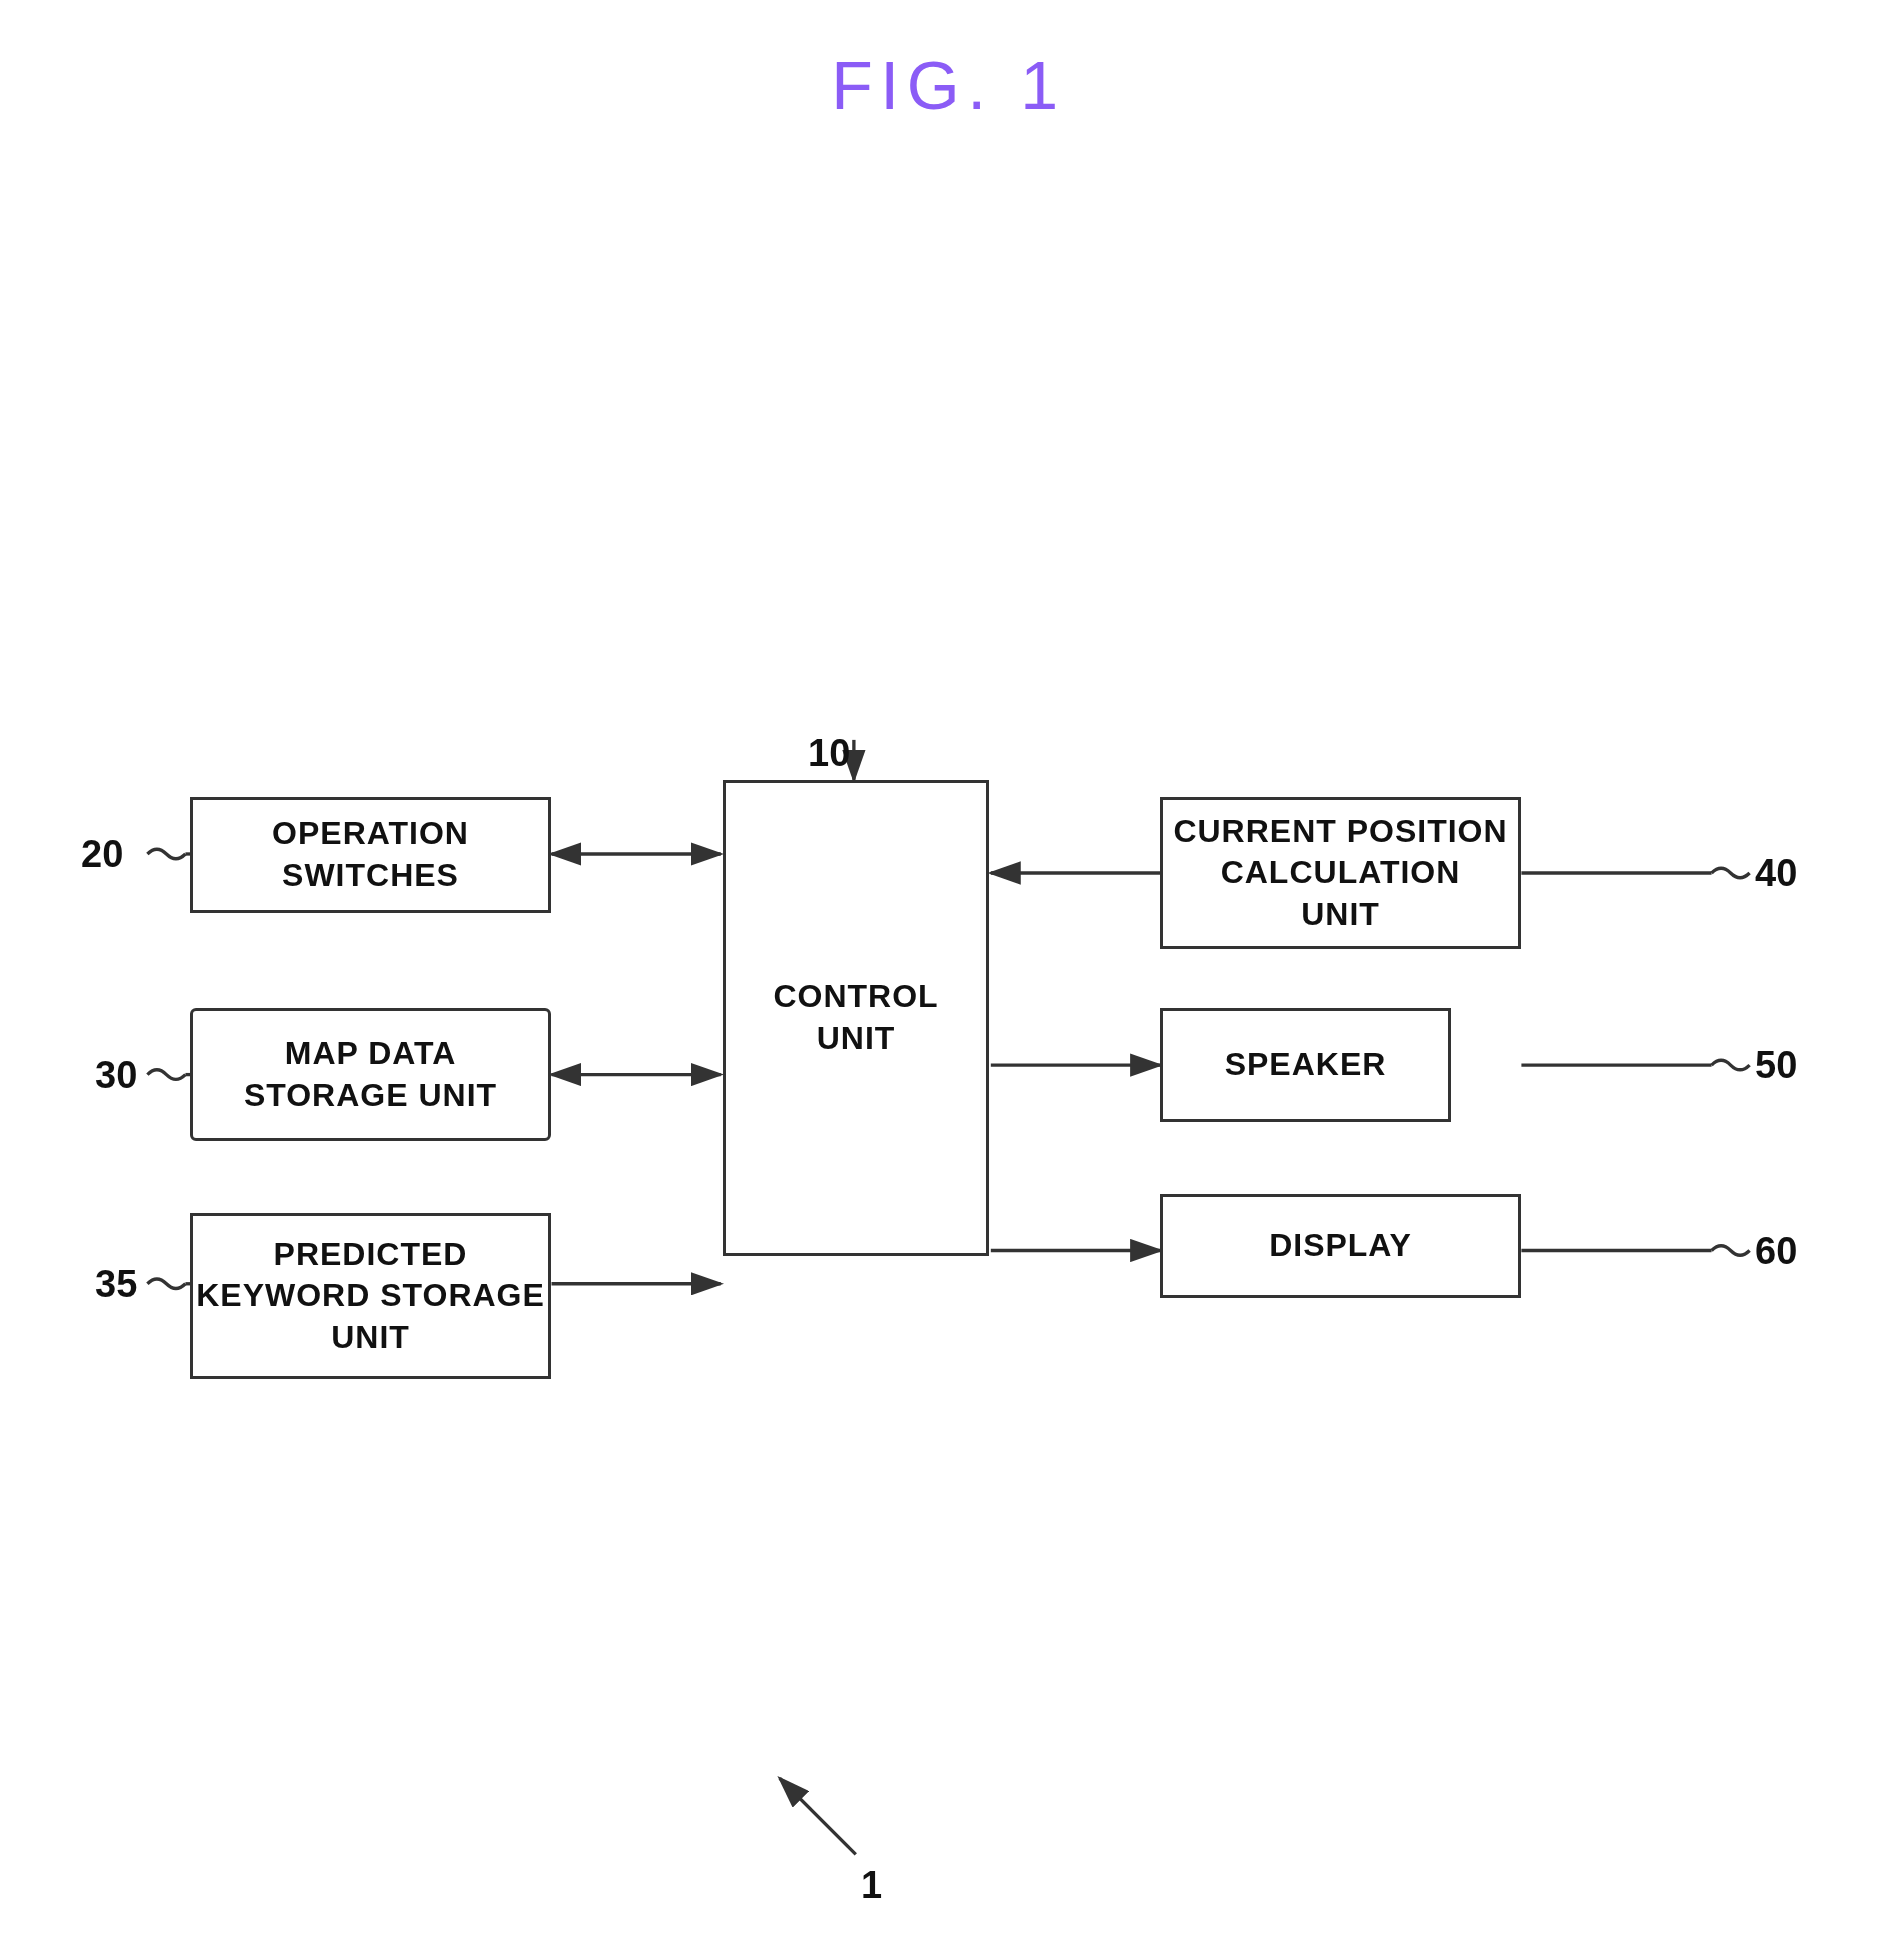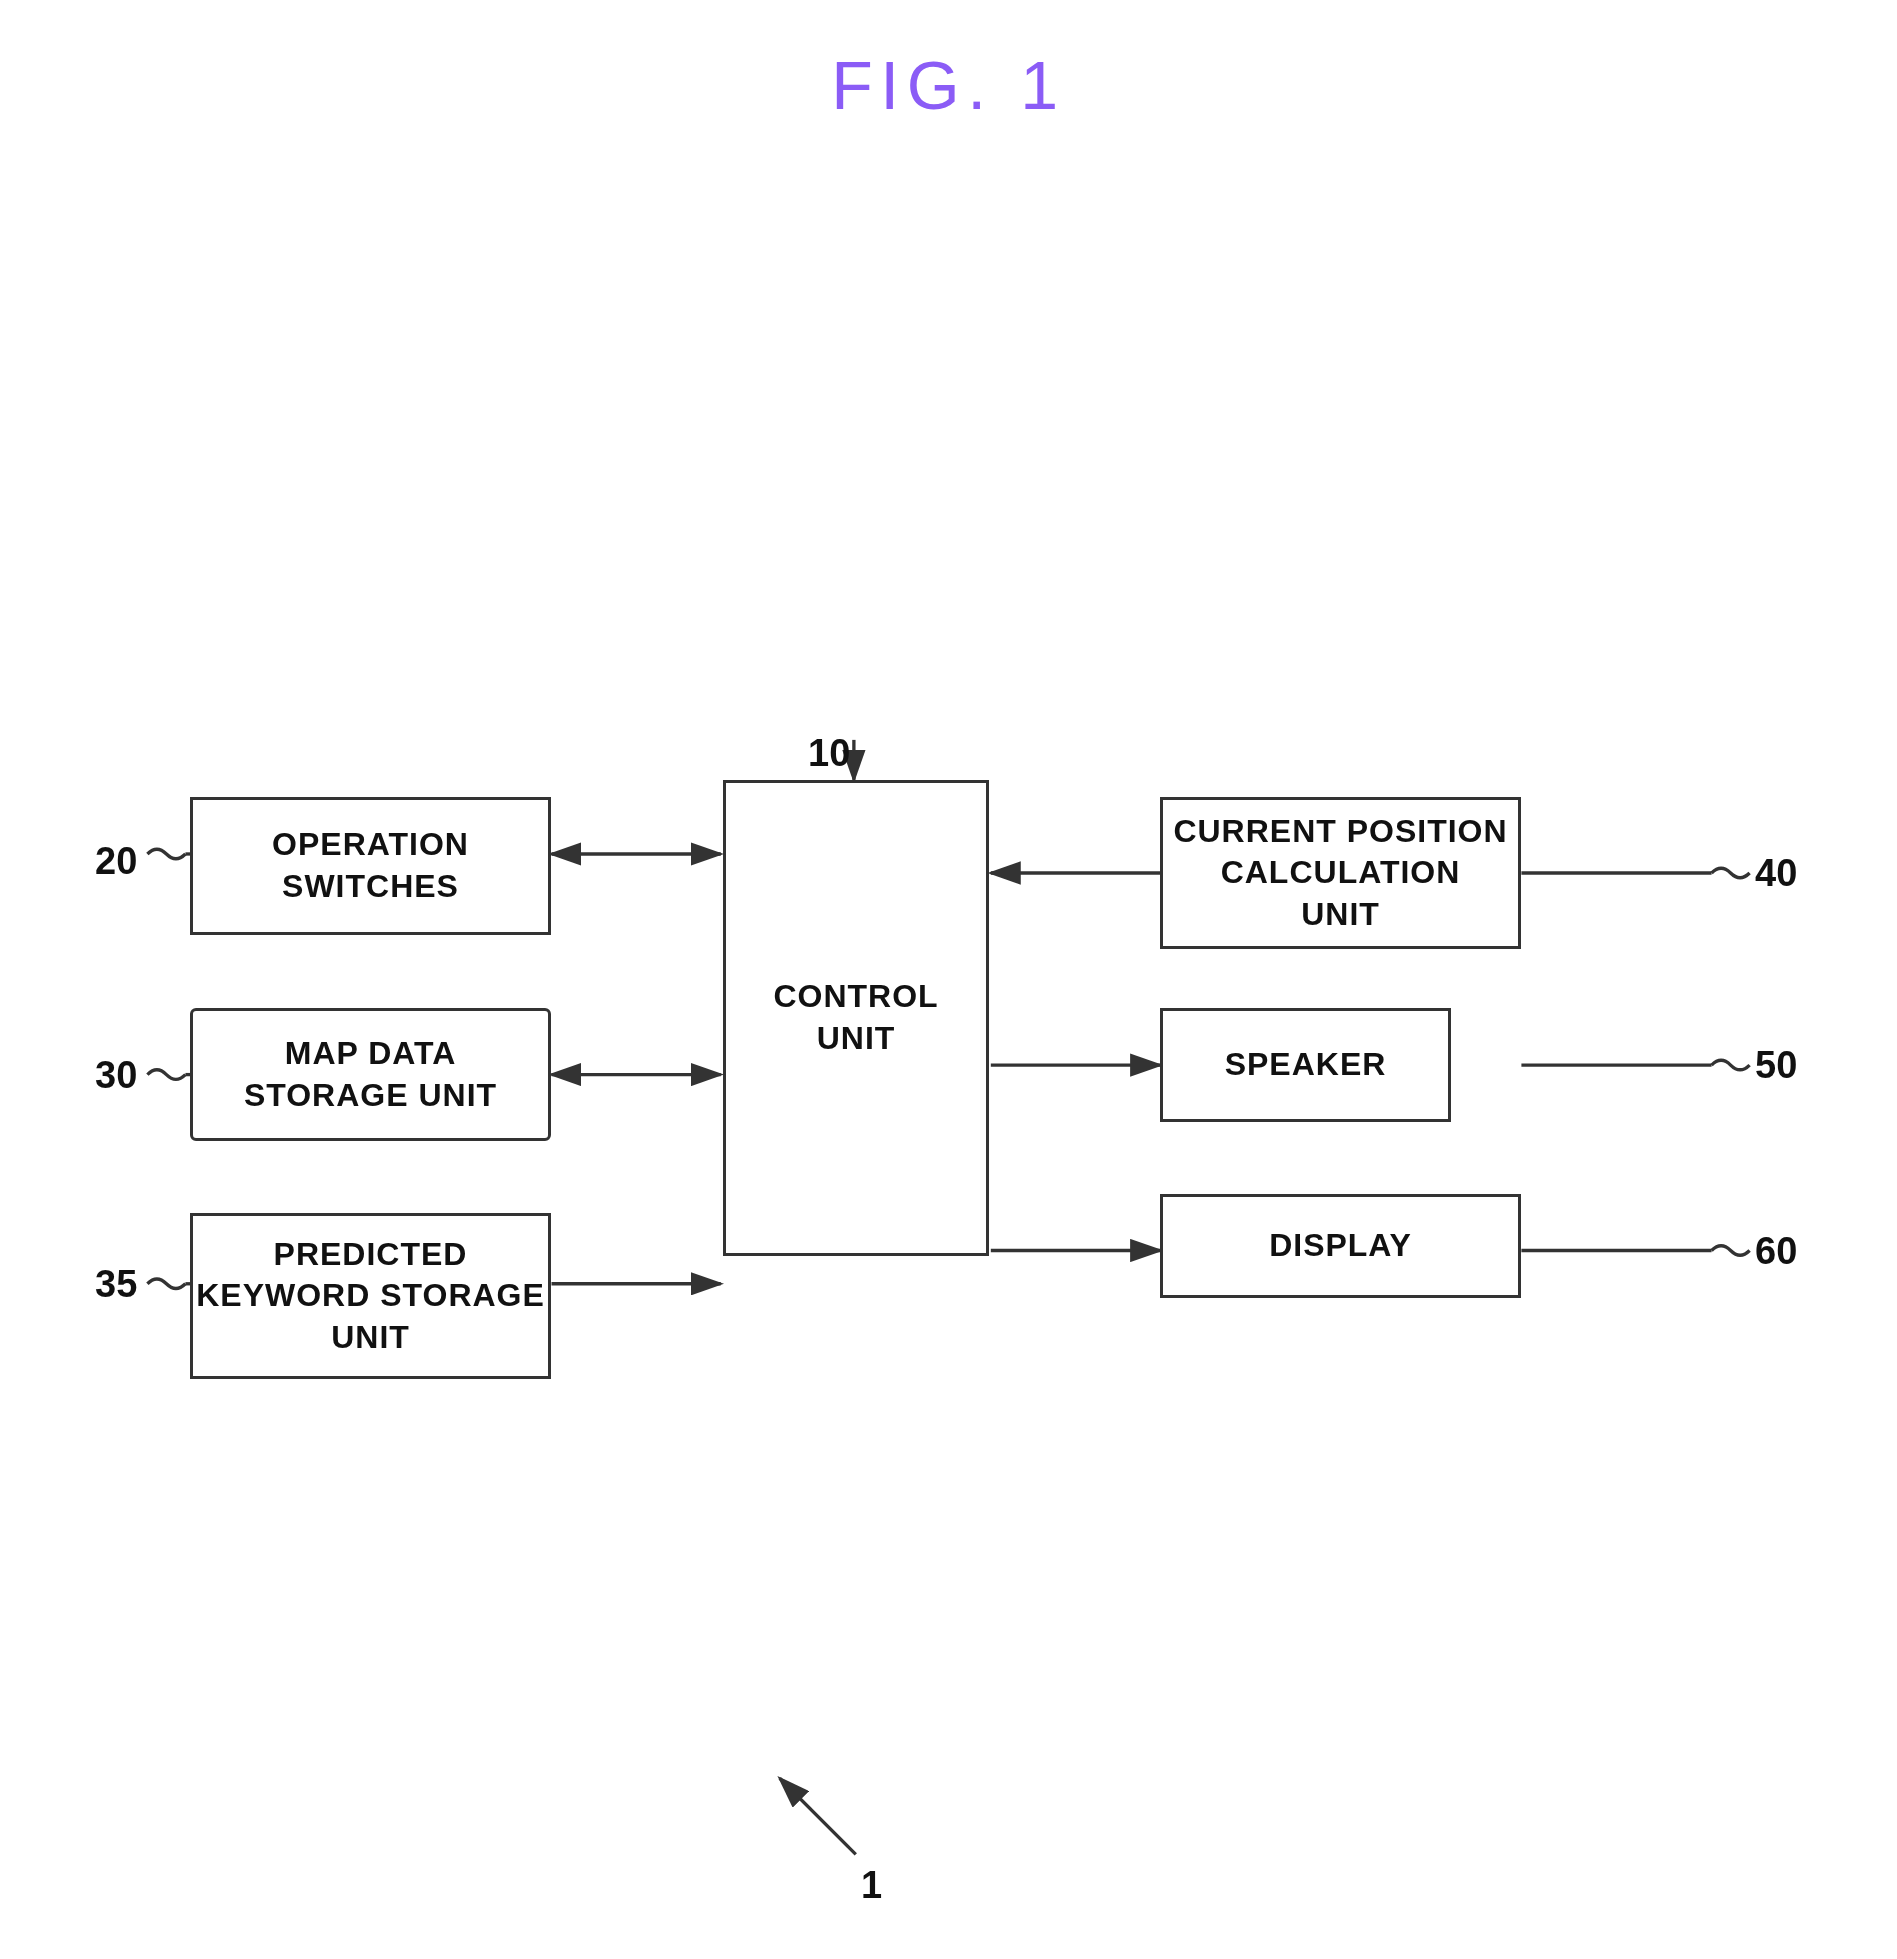--- a/index.html
+++ b/index.html
@@ -53,21 +53,21 @@
       top: 780px;
       width: 266px;
       height: 476px;
     }
 
     
     .operation-switches {
       left: 190px;
       top: 797px;
       width: 361px;
-      height: 138px;
+      height: 116px;
     }
 
     .map-data-storage {
       left: 190px;
       top: 1008px;
       width: 361px;
       height: 133px;
       border-radius: 6px;
     }
 
@@ -215,21 +215,21 @@
 
   <div class="box speaker">
     <span style="white-space:pre-line;">SPEAKER</span>
   </div>
 
   <div class="box display">
     <span style="white-space:pre-line;">DISPLAY</span>
   </div>
 
   <div class="label" style="left: 808px; top: 704px; margin-top: 28px;">10</div>
-  <div class="label" style="left: 95px; top: 833px; margin-top: 7px;">20</div>
+  <div class="label" style="left: 81px; top: 833px;">20</div>
   <div class="label" style="left: 95px; top: 1054px; text-align: center;">30</div>
   <div class="label" style="left: 95px; top: 1263px;">35</div>
   <div class="label" style="left: 1755px; top: 852px;">40</div>
   <div class="label" style="left: 1755px; top: 1044px;">50</div>
   <div class="label" style="left: 1755px; top: 1230px;">60</div>
   <div class="label" style="left: 861px; top: 1864px;">1</div>
 
 </div>
 
 

